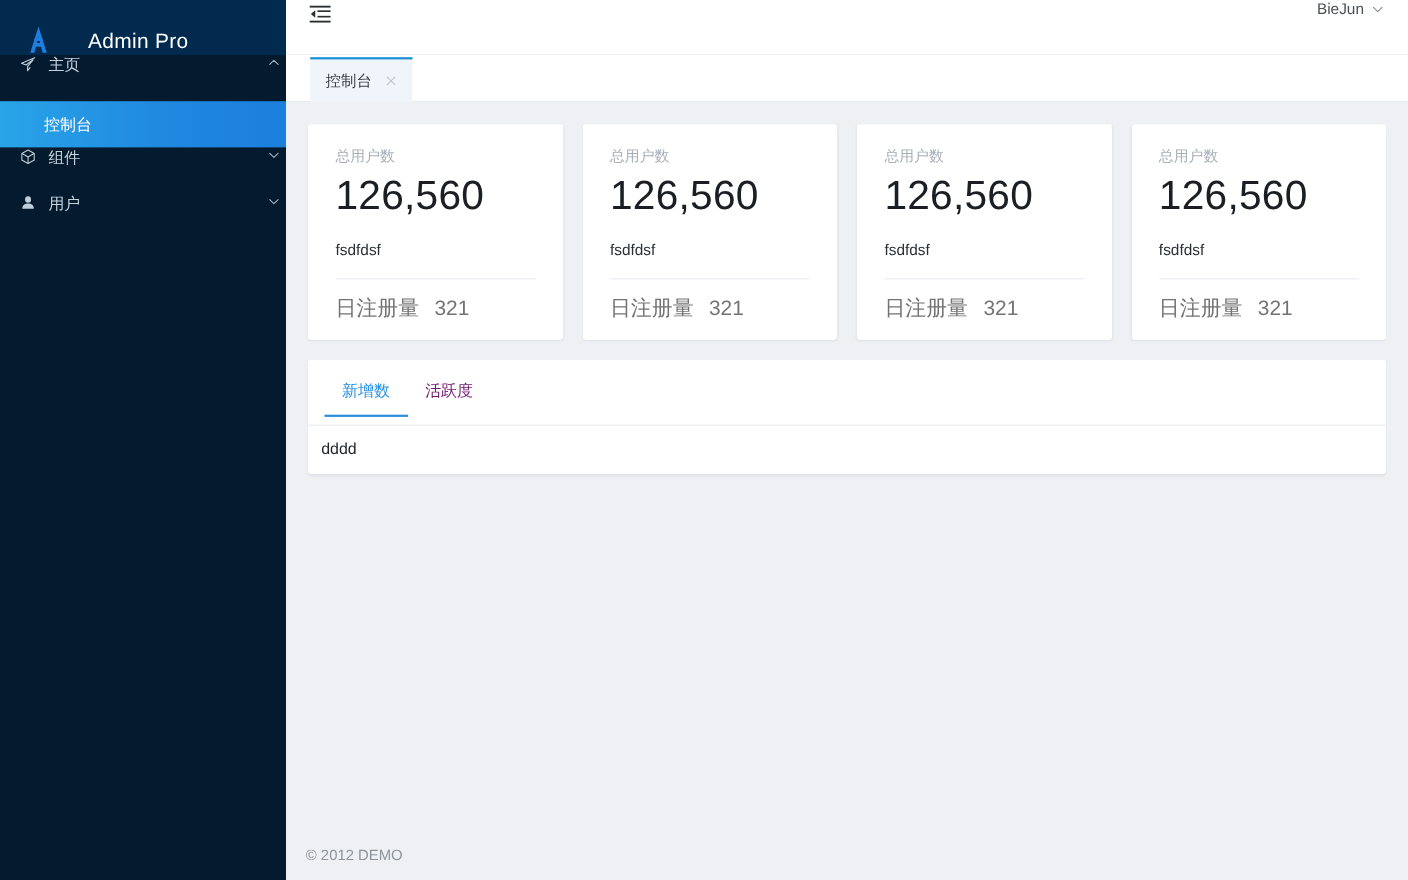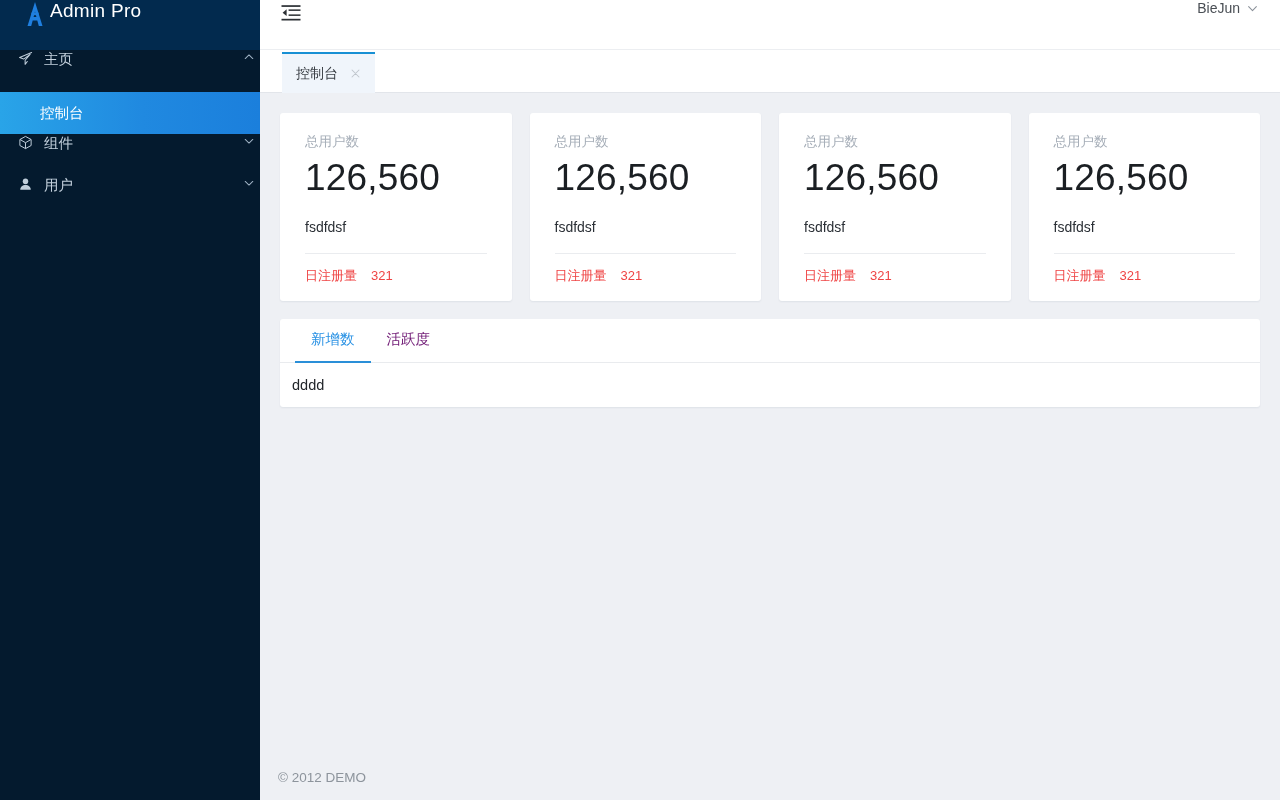--- a/index.html
+++ b/index.html
@@ -14,22 +14,22 @@
   
   .sidebar {
     width: 260px; height: 800px;
     background: #041a2e;
     display: flex; flex-direction: column;
     flex: none;
   }
   .brand {
     height: 50px;
     background: #022a4e;
-    display: flex; align-items: flex-start;
-    gap: 2px;
+    display: flex; align-items: flex-end;
+    gap: 32px;
     padding-left: 22px;
     flex: none;
   }
   .brand-logo { width: 26px; height: 28px; display: block; flex: none; }
   .brand-title {
     color: #ffffff;
     font-size: 19px;
     letter-spacing: .3px;
   }
   .menu { flex: 1 1 auto; padding-top: 0; }
@@ -133,34 +133,34 @@
   .stat-title { color: #a6aeb8; font-size: 13.5px; margin-bottom: 6px; }
   .stat-value {
     font-size: 37px; color: #1b1f23;
     line-height: 1.12; letter-spacing: .2px;
   }
   .stat-sub { font-size: 14px; color: #2b3036; margin-top: 21px; }
   .stat-divider { height: 1px; background: #eaecef; margin: 18px 0 0 0; }
   .stat-foot {
     display: flex; align-items: baseline; gap: 14px;
     padding-top: 13px;
-    font-size: 13px; color: #ef4444; text-align: center;
+    font-size: 19px; color: #737373; text-align: center;
   }
 
   .panel {
     margin-top: 18px;
     background: #ffffff;
     border-radius: 3px;
     box-shadow: 0 1px 2px rgba(20,40,70,.07);
   }
   .panel-tabs {
     display: flex; align-items: center;
     padding: 0 15px;
     border-bottom: 1px solid #e9ebee;
-    height: 44px;
+    height: 60px;
   }
   .panel-tab {
     height: 44px;
     display: flex; align-items: center;
     padding: 0 16px;
     font-size: 14.5px;
     color: #701a75;
     cursor: pointer;
     border-bottom: 2px solid transparent;
   }

